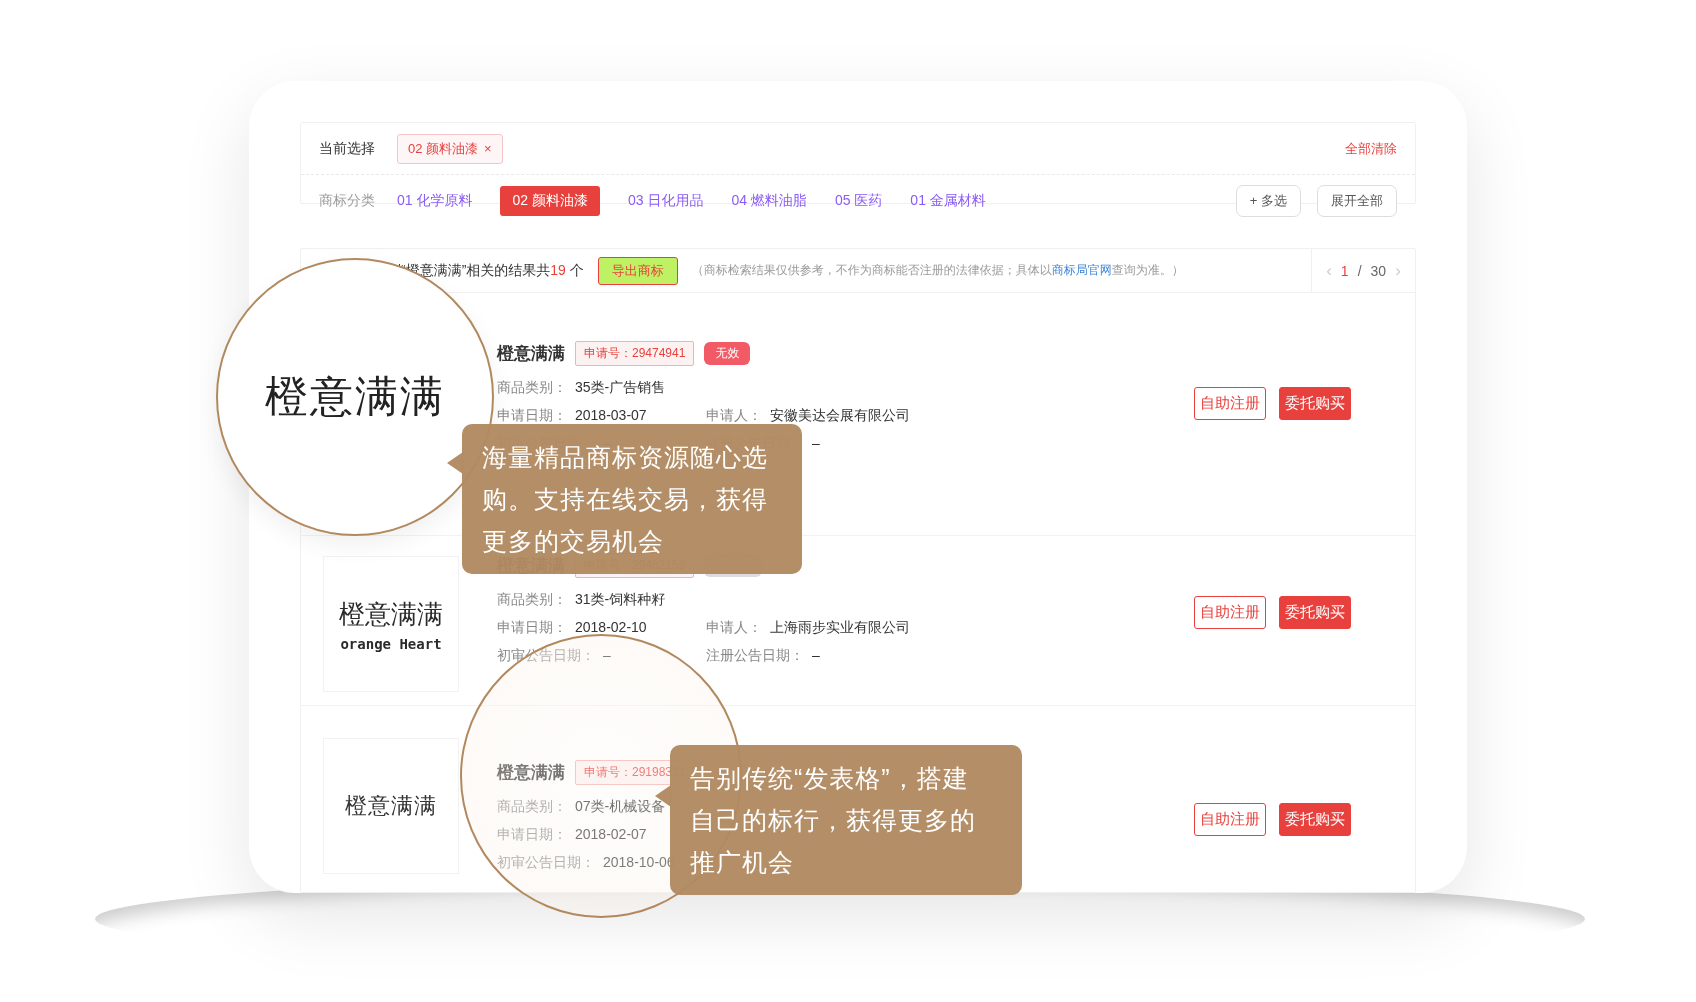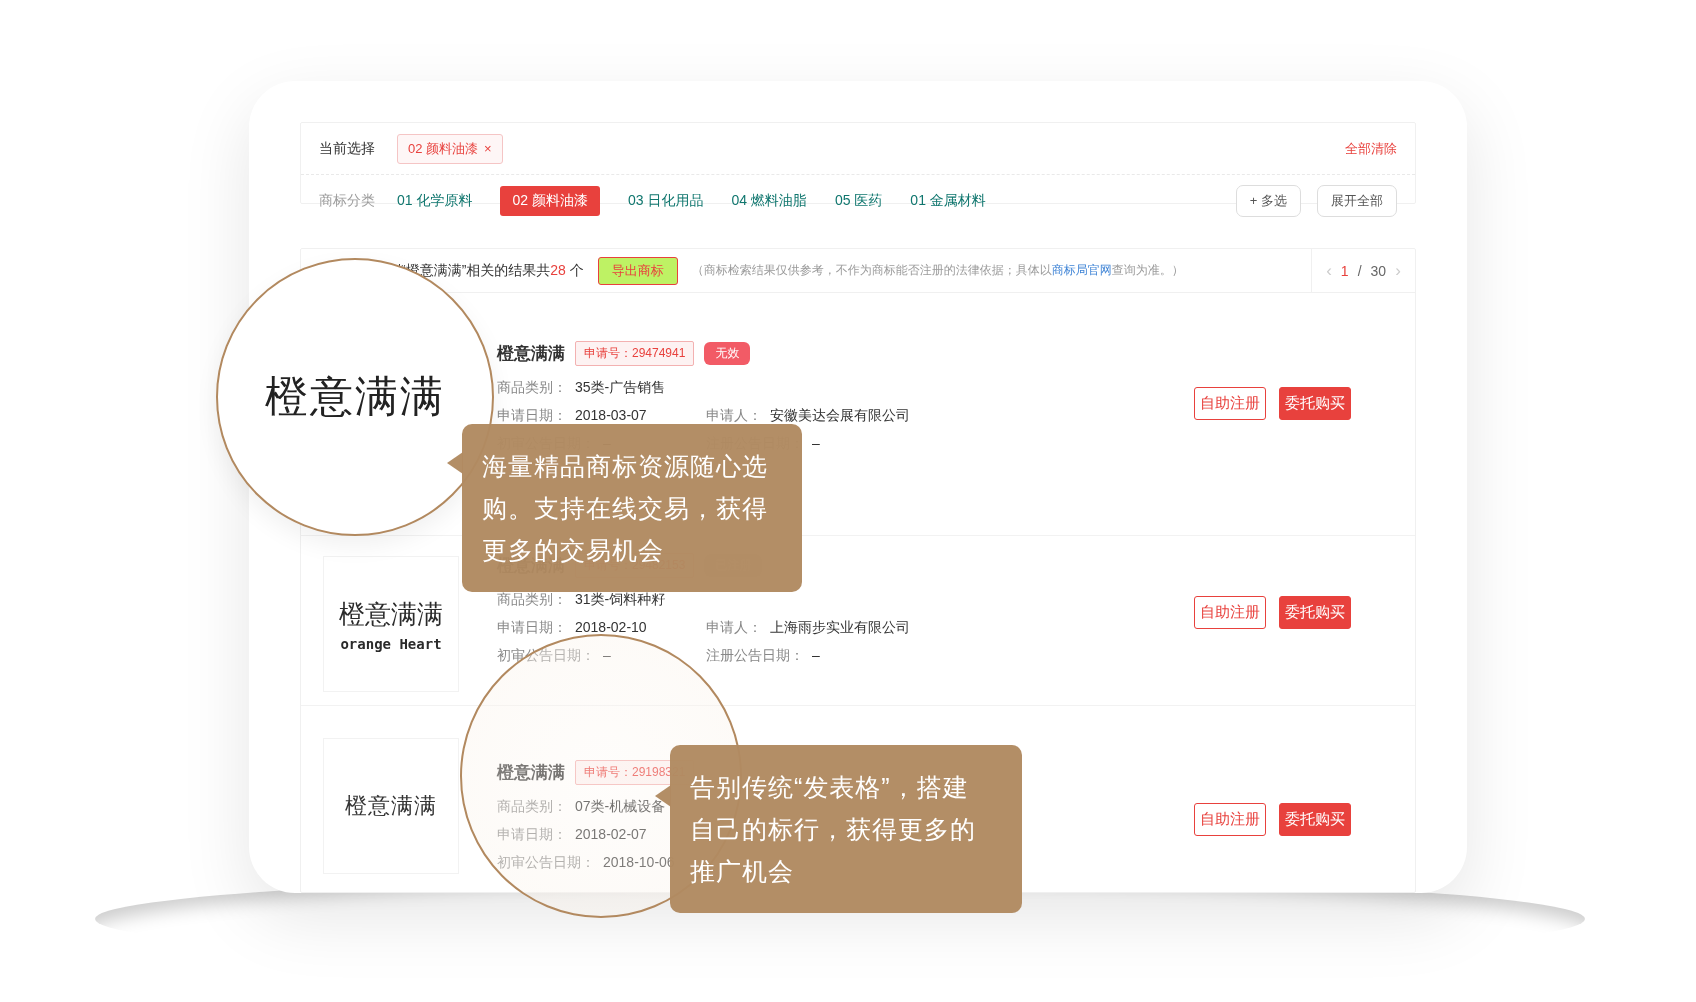--- a/index.html
+++ b/index.html
@@ -26,21 +26,21 @@
   .filter-row.a { height:52px; border-bottom:1px dashed #e9e9e9; }
   .filter-row.b { height:52px; }
   .f-label { font-size:14px; color:#333; margin-right:22px; }
   .f-label.muted { color:#9b9b9b; }
   .sel-tag { display:inline-flex; align-items:center; gap:6px; font-size:13px;
              color:#e8413d; background:#fef6f6; border:1px solid #f5c5c5;
              border-radius:3px; padding:5px 10px; cursor:pointer; }
   .sel-tag .x { font-size:13px; line-height:1; }
   .spacer { flex:1; }
   .clear-all { font-size:13px; color:#e8413d; cursor:pointer; }
-  .cat-item { font-size:14px; color:#0f766e; margin-right:28px; cursor:pointer; padding:6px 0; }
+  .cat-item { font-size:14px; color:#8b5cf6; margin-right:28px; cursor:pointer; padding:6px 0; }
   .cat-item.active { background:#e8413d; color:#fff; border-radius:3px; padding:6px 12px; }
   .mini-btn { font-size:13px; color:#555; border:1px solid #ddd; border-radius:7px;
               padding:6px 13px; margin-left:16px; background:#fff; cursor:pointer; white-space:nowrap; }
 
   
   .results-panel { top:167px; height:645px; }
   .res-head { height:44px; display:flex; align-items:center; border-bottom:1px solid #f0f0f0;
               padding-left:16px; position:relative; }
   .summary { font-size:14px; color:#333; white-space:nowrap; }
   .summary .cnt { color:#e8413d; }
@@ -94,21 +94,21 @@
 
   
   .lens1 { position:absolute; left:216px; top:258px; width:278px; height:278px; border-radius:50%;
            background:#fff; border:2px solid #b2895f; box-shadow:0 10px 24px rgba(0,0,0,0.06);
            display:flex; align-items:center; justify-content:center; z-index:6; }
   .lens1 .big { font-size:43px; font-weight:500; color:#222; letter-spacing:2px; }
   .lens2 { position:absolute; left:460px; top:634px; width:282px; height:284px; border-radius:50%;
            background:radial-gradient(circle, rgba(253,248,242,0.30), rgba(250,243,235,0.45));
            border:2px solid #b2895f; z-index:6; }
   .tooltip { position:absolute; background:rgba(177,138,97,0.97); color:#fff; border-radius:10px;
-             padding:21px 20px; font-size:25px; line-height:42px; letter-spacing:1px;
+             padding:12px 20px; font-size:25px; line-height:42px; letter-spacing:1px;
              white-space:pre-line; z-index:8; }
   .tooltip .arrow { position:absolute; left:-15px; width:0; height:0;
                     border-top:11px solid transparent; border-bottom:11px solid transparent;
                     border-right:16px solid rgba(177,138,97,0.97); }
   .tip1 { left:462px; top:424px; width:340px; }
   .tip1 .arrow { top:28px; }
   .tip2 { left:670px; top:745px; width:352px; }
   .tip2 .arrow { top:40px; }
 </style>
 </head>
@@ -138,21 +138,21 @@
       <span class="cat-item">01 金属材料</span>
       <span class="spacer"></span>
       <span class="mini-btn">+ 多选</span>
       <span class="mini-btn">展开全部</span>
     </div>
   </div>
 
   <div class="panel results-panel">
     <div class="res-head">
       <span class="summary">
-        <span>已为您检索到“橙意满满”相关的结果共</span><span class="cnt">28</span><span> 个</span>
+        <span>已为您检索到“橙意满满”相关的结果共</span><span class="cnt">19</span><span> 个</span>
       </span>
       <span class="export-btn">导出商标</span>
       <span class="note">
         <span>（商标检索结果仅供参考，不作为商标能否注册的法律依据；具体以</span><span class="lnk">商标局官网</span><span>查询为准。）</span>
       </span>
       <span class="pager">
         <span class="pg-arrow">‹</span>
         <span class="pg-cur">1</span>
         <span>/</span>
         <span>30</span>

